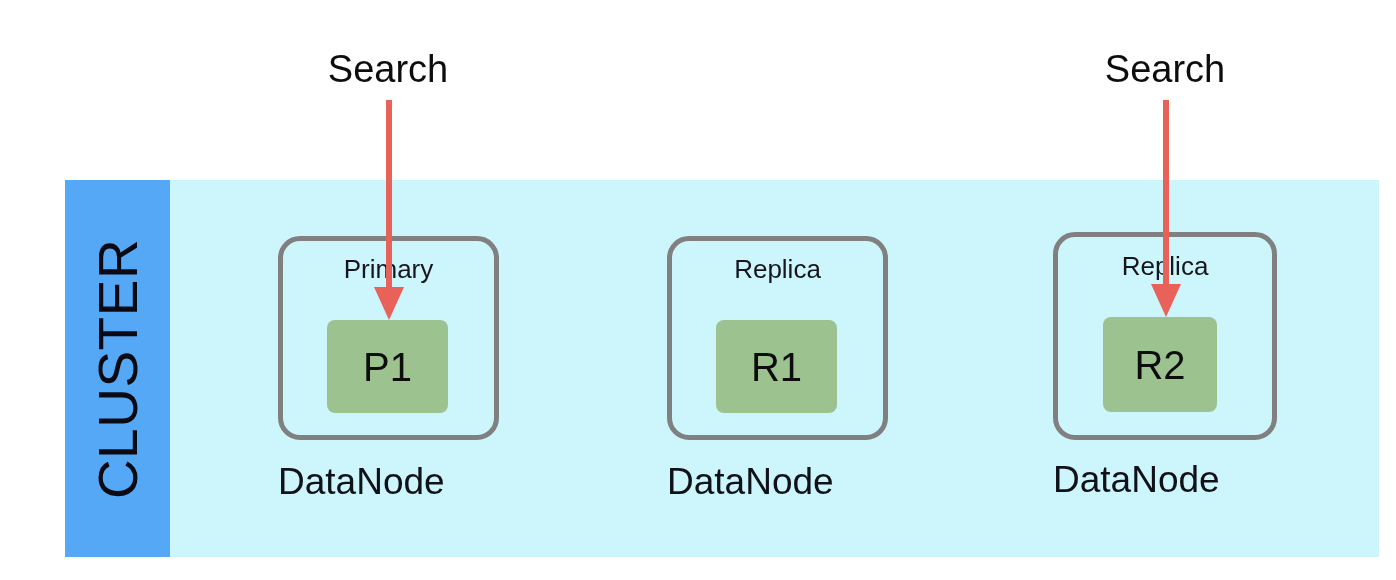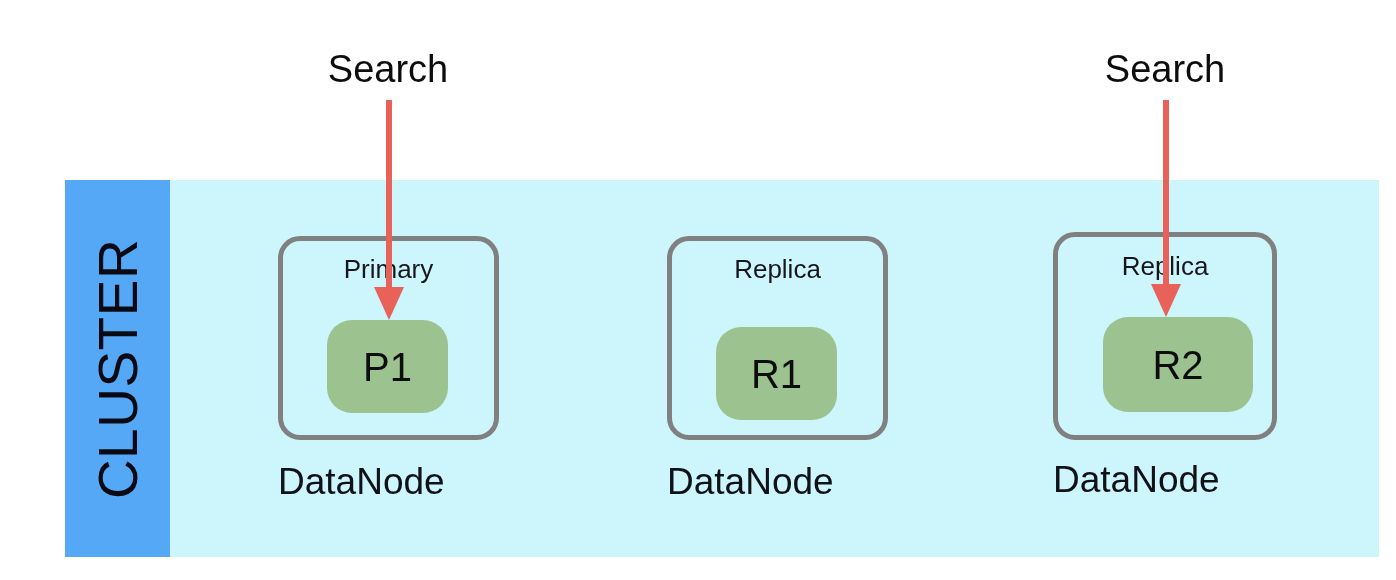--- a/index.html
+++ b/index.html
@@ -69,21 +69,21 @@
     width: 100%;
     text-align: center;
     font-size: 26px;
     color: #16161c;
     line-height: 1;
     white-space: nowrap;
   }
   .shard-box {
     position: absolute;
     background: #9cc38f;
-    border-radius: 25px;
+    border-radius: 8px;
   }
   .shard-label {
     position: absolute;
     left: 0;
     top: 0;
     width: 100%;
     height: 100%;
     display: flex;
     align-items: center;
     justify-content: center;
@@ -133,30 +133,30 @@
     <div class="node-role" style="top:20px;">Primary</div>
     <div class="shard-box" style="left:49px; top:84px; width:121px; height:93px;">
       <div class="shard-label">P1</div>
     </div>
   </div>
   <div class="node-caption" style="left:278px; top:463px; width:221px;">DataNode</div>
 
   <div class="node-unit" style="left:667px; top:236px; width:221px; height:204px;">
     <div class="node-box" style="width:221px; height:204px;"></div>
     <div class="node-role" style="top:20px;">Replica</div>
-    <div class="shard-box" style="left:49px; top:84px; width:121px; height:93px;margin-top:7px;">
+    <div class="shard-box" style="left:49px; top:84px; width:121px; height:93px;">
       <div class="shard-label">R1</div>
     </div>
   </div>
   <div class="node-caption" style="left:667px; top:463px; width:221px;">DataNode</div>
 
   <div class="node-unit" style="left:1053px; top:232px; width:224px; height:208px;">
     <div class="node-box" style="width:224px; height:208px;"></div>
     <div class="node-role" style="top:21px;">Replica</div>
-    <div class="shard-box" style="left:50px; top:85px; width:150px; height:95px;">
+    <div class="shard-box" style="left:50px; top:85px; width:114px; height:95px;">
       <div class="shard-label">R2</div>
     </div>
   </div>
   <div class="node-caption" style="left:1053px; top:461px; width:224px;">DataNode</div>
 
   <div class="search-label" style="left:388px; top:50px;">Search</div>
   <svg class="search-arrow" style="left:368px; top:100px;" width="42" height="225" viewBox="0 0 42 225">
     <line x1="21" y1="0" x2="21" y2="198" stroke="#e8625a" stroke-width="6"></line>
     <polygon points="21,220 6,187 36,187" fill="#e8625a"></polygon>
   </svg>

